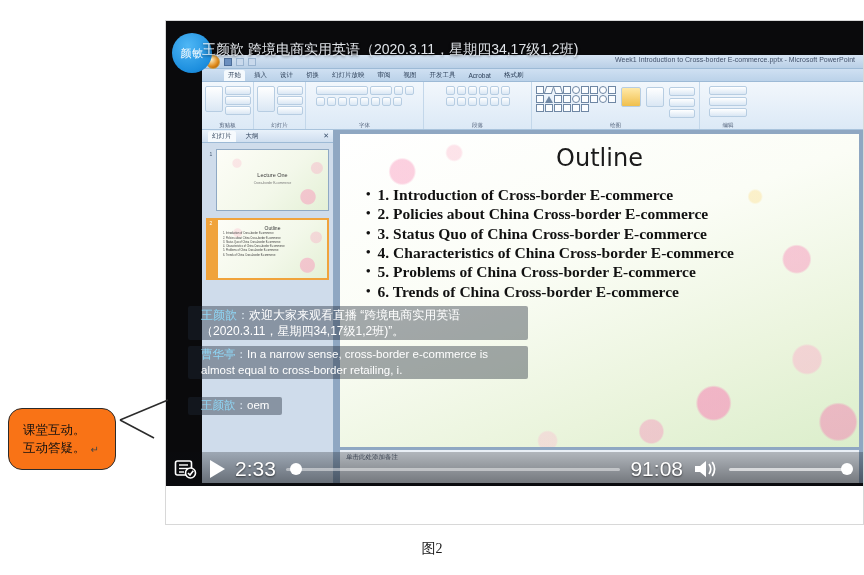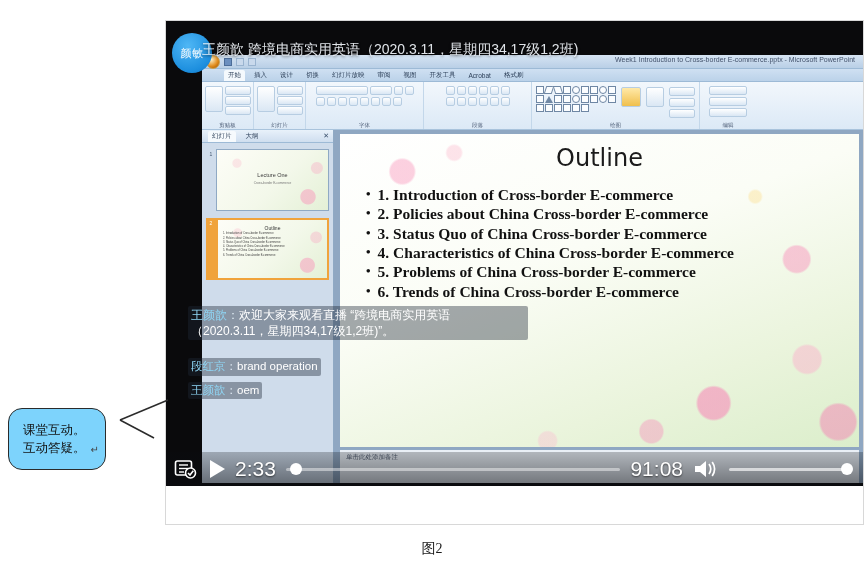--- a/index.html
+++ b/index.html
@@ -249,21 +249,21 @@
 
   
   #chat-overlay {
     position: absolute; left: 22px; top: 285px;
     width: 340px; z-index: 7;
     font-size: 11.5px;
   }
   .chat-msg {
     display: inline-block;
     background: rgba(30,40,55,.40);
-    padding: 1px 3px;
+    padding: 1px 13px;
     margin-bottom: 6px;
     line-height: 1.35;
     border-radius: 2px;
   }
   .chat-user { color: #8fd6f5; }
   .chat-colon { color: #dfeaf3; }
   .chat-text { color: #ffffff; }
   .chat-msg.cn { font-size: 12px; }
   .chat-msg.en { font-size: 11.5px; }
 
@@ -306,23 +306,23 @@
   #volume-knob {
     position: absolute; right: 0; top: 50%;
     transform: translate(50%, -50%);
     width: 12px; height: 12px; border-radius: 50%;
     background: #ffffff;
   }
 
   
   #callout {
     position: absolute; left: 8px; top: 408px;
-    width: 98px; height: 62px;
+    width: 108px; height: 62px;
     border: 1.5px solid #2b2b2b; border-radius: 14px;
-    background: #7dd3fc;
+    background: #f97316;
     display: flex; flex-direction: column;
     justify-content: center; padding-left: 14px;
     font-size: 12.5px; color: #111; line-height: 1.45;
     z-index: 20;
   }
   #callout-tail {
     position: absolute; left: 118px; top: 398px;
     width: 54px; height: 42px; z-index: 19;
   }
 
@@ -551,24 +551,24 @@
       </div>
     </div>
 
     <div id="avatar">颜敏</div>
     <div id="stream-banner">王颜歆 跨境电商实用英语（2020.3.11，星期四34,17级1,2班)</div>
 
     <div id="chat-overlay">
       <div class="chat-msg cn">
         <span class="chat-user">王颜歆</span><span class="chat-colon">：</span><span class="chat-text">欢迎大家来观看直播 “跨境电商实用英语（2020.3.11，星期四34,17级1,2班)”。</span>
       </div><br>
+      <div class="chat-msg en">
+        <span class="chat-user">曹华亭</span><span class="chat-colon">：</span><span class="chat-text">In a narrow sense, cross-border e-commerce is almost equal to cross-border retailing, i.</span>
+      </div><br>
       <br>
-      <div class="chat-msg en">
-        <span class="chat-user">段红京</span><span class="chat-colon">：</span><span class="chat-text">brand operation</span>
-      </div><br>
       <div class="chat-msg en">
         <span class="chat-user">王颜歆</span><span class="chat-colon">：</span><span class="chat-text">oem</span>
       </div>
     </div>
 
     <div id="player-bar">
       <div id="doc-icon">
         <svg width="24" height="22" viewBox="0 0 24 22">
           <rect x="1.5" y="3" width="16" height="14" rx="2" fill="none" stroke="#fff" stroke-width="1.6"></rect>
           <line x1="5" y1="7" x2="14" y2="7" stroke="#fff" stroke-width="1.4"></line>

